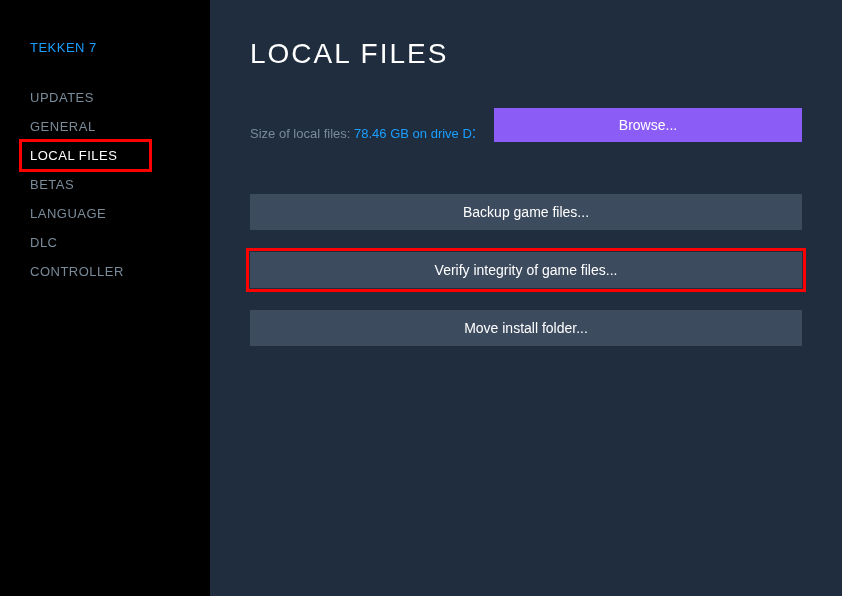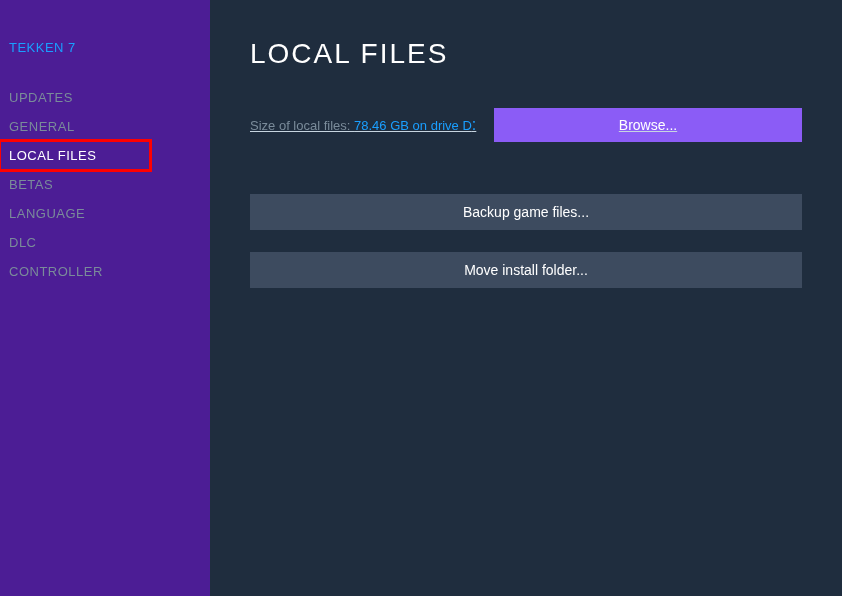--- a/index.html
+++ b/index.html
@@ -16,23 +16,23 @@
       overflow: hidden;
       position: relative;
     }
     .container {
       display: flex;
       width: 100%;
       height: 100%;
     }
     .sidebar {
       width: 210px;
-      background: #4c1d95;
+      background: #000000;
       padding-top: 40px;
-      padding-left: 9px;
+      padding-left: 30px;
     }
     .game-title {
       color: #1a9fff;
       font-size: 13px;
       font-weight: normal;
       margin-bottom: 28px;
       letter-spacing: 0.5px;
     }
     .sidebar-item {
       color: #7a8b9a;
@@ -66,24 +66,23 @@
     .main-title {
       color: #ffffff;
       font-size: 28px;
       font-weight: 300;
       letter-spacing: 2px;
       margin-bottom: 38px;
       margin-top: 8px;
     }
     .info-row {
       display: flex;
-      align-items: center;
+      align-items: flex-end;
       justify-content: space-between;
       margin-bottom: 52px;
-      text-decoration: underline;
     }
     .info-text {
       color: #7a8b9a;
       font-size: 13px;
     }
     .info-link {
       color: #1a9fff;
       font-size: 13px;
     }
     .info-colon {
@@ -176,15 +175,16 @@
     <h1 class="main-title">LOCAL FILES</h1>
 
     <div class="info-row">
       <div>
         <span class="info-text">Size of local files: </span><span class="info-link">78.46 GB on drive D</span><span class="info-colon">:</span>
       </div>
       <button class="browse-btn">Browse...</button>
     </div>
 
     <button class="wide-btn">Backup game files...</button>
+    <button class="wide-btn highlighted">Verify integrity of game files...</button>
     <button class="wide-btn">Move install folder...</button>
   </div>
 </div>
 
 </body></html>

